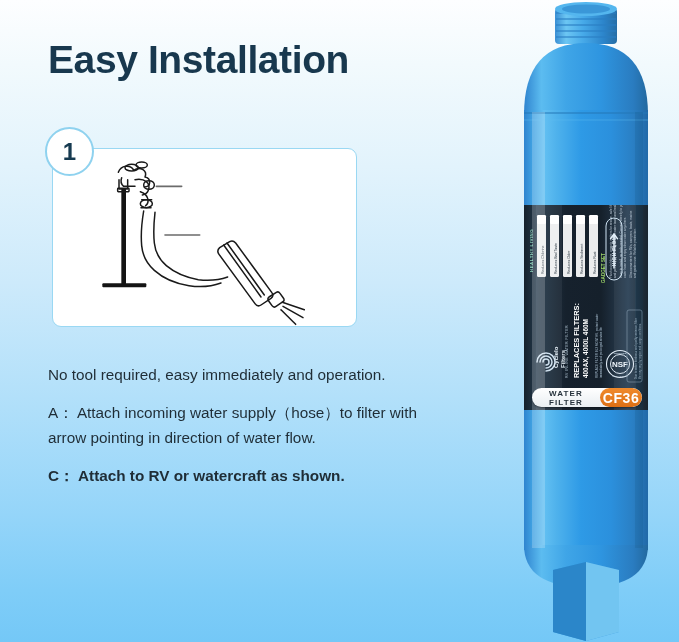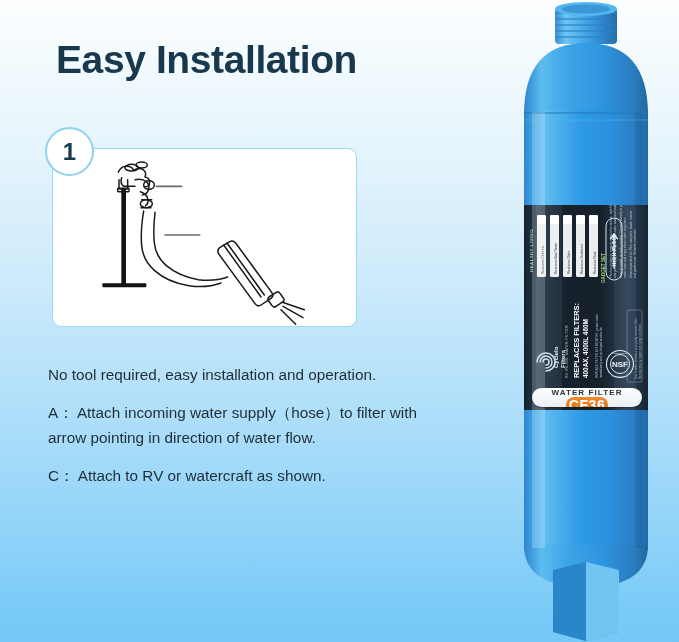--- a/index.html
+++ b/index.html
@@ -24,21 +24,21 @@
         #cdeafb 44%,
         #b2e0fa 62%,
         #95d5f9 80%,
         #7fcdf8 92%,
         #74c8f7 100%);
   }
 
   
   .page-title {
     position: absolute;
-    left: 56px;
+    left: 48px;
     top: 38px;
     font-size: 39px;
     font-weight: bold;
     color: #18384e;
     letter-spacing: -0.4px;
     white-space: nowrap;
   }
 
   
   .step-badge {
@@ -82,21 +82,21 @@
   .body-copy {
     position: absolute;
     left: 48px;
     top: 362px;
     width: 400px;
     color: #1f2d36;
     font-size: 15.3px;
     line-height: 25px;
   }
   .body-copy p { margin: 0 0 13px 0; }
-  .body-copy p:last-child { margin-bottom: 8px; }
+  .body-copy p:last-child { margin-bottom: 8px; font-weight: bold; }
 
   
   .product {
     position: absolute;
     left: 506px;
     top: 0px;
     width: 185px;
     height: 642px;
   }
 
@@ -106,21 +106,20 @@
     left: 26px;
     top: 388px;
     width: 110px;
     height: 19px;
     border-radius: 10px;
     background: linear-gradient(180deg,#ffffff 0%, #e9eef2 100%);
     display: flex;
     align-items: center;
     box-shadow: 0 1px 2px rgba(0,0,0,0.35);
     overflow: hidden;
-    flex-direction: column;
   }
   .pill-text {
     flex: 1;
     text-align: center;
     font-size: 8px;
     font-weight: bold;
     letter-spacing: 1.1px;
     color: #27333d;
   }
   .pill-badge {
@@ -187,21 +186,21 @@
         <g stroke="#6b6b6b" stroke-width="5">
           <path d="M310 112 l76 0"></path>
           <path d="M336 258 l104 0"></path>
         </g>
       </g>
     </svg>
 
   </div>
 
   <div class="body-copy">
-    <p>No tool required, easy installation and operation.</p>
+    <p>No tool required, easy immediately and operation.</p>
     <p>A： Attach incoming water supply（hose）to filter with arrow pointing in direction of water flow.</p>
     <p>C： Attach to RV or watercraft as shown.</p>
   </div>
 
   <div class="product">
     <svg width="185" height="642" viewBox="0 0 185 642">
       <defs>
         <linearGradient id="bodyGrad" x1="0" y1="0" x2="1" y2="0">
           <stop offset="0%" stop-color="#2f84cf"></stop>
           <stop offset="6%" stop-color="#3e9ee0"></stop>

